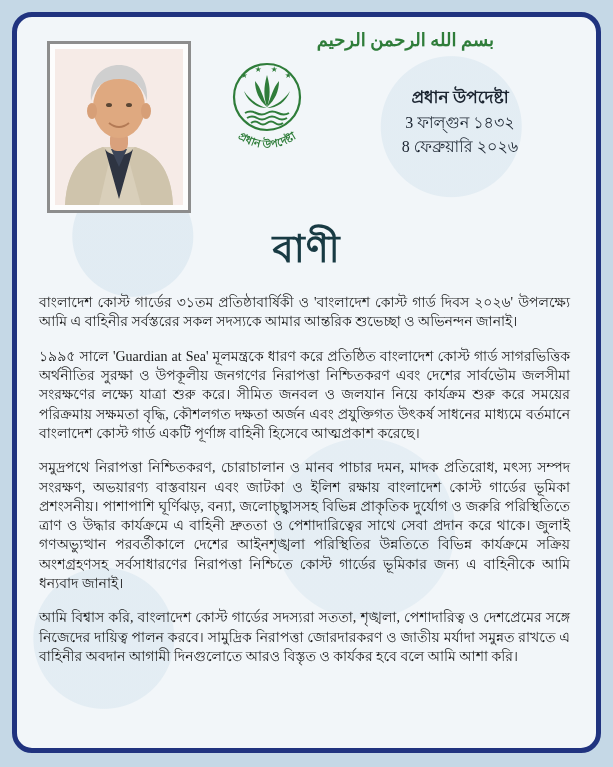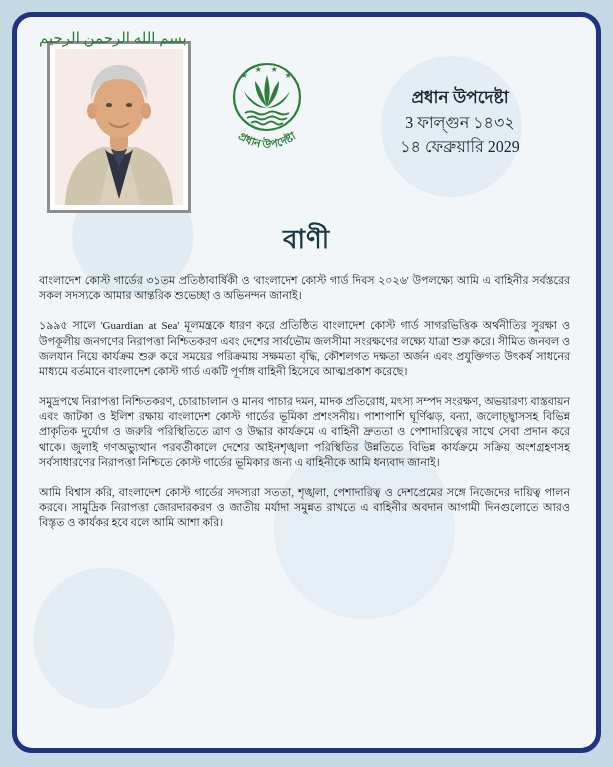--- a/index.html
+++ b/index.html
@@ -27,40 +27,40 @@
   .photo-frame{
     position:absolute;left:8px;top:14px;
     width:128px;height:156px;
     background:#fdfdfd;
     border:3px solid #8d8d8d;
     padding:5px;box-sizing:content-box;
   }
   .photo-frame svg{display:block;}
   .bismillah{
     position:absolute;left:0;right:80px;top:2px;
-    text-align:left;
-    color:#2f7d3a;font-size:15px;font-weight:normal;
+    text-align:right;
+    color:#2f7d3a;font-size:18px;font-weight:bold;
   }
   .emblem{
     position:absolute;left:0;right:80px;top:24px;
     text-align:center;
   }
   .office-block{
     position:absolute;right:0;top:58px;width:228px;
     text-align:center;color:#1b2430;line-height:1.5;font-size:16px;
   }
   .office-block .office-title{font-weight:bold;font-size:17px;}
   .message-heading{
-    text-align:center;color:#183a43;font-size:26px;font-weight:bold;
+    text-align:center;color:#183a43;font-size:38px;font-weight:bold;
     margin:2px 0 10px 0;letter-spacing:1px;
   }
   .body-text p{
     margin:0 4px 15px 0;
     color:#191919;
-    font-size:11px;line-height:1.38;
+    font-size:14px;line-height:1.38;
     text-align:justify;
   }
 </style>
 </head>
 <body>
 
 <div class="card">
 
   <div class="header">
 
@@ -117,21 +117,21 @@
           </defs>
         <text font-size="11" fill="#2f7d3a" font-weight="bold">
           <textPath href="#arcLabel" startOffset="50%" text-anchor="middle">প্রধান উপদেষ্টা</textPath>
         </text>
       </svg>
     </div>
 
     <div class="office-block">
       <div class="office-title">প্রধান উপদেষ্টা</div>
       <div>3 ফাল্গুন ১৪৩২</div>
-      <div>১৪ ফেব্রুয়ারি 2029</div>
+      <div>8 ফেব্রুয়ারি ২০২৬</div>
     </div>
 
   </div>
 
   <div class="message-heading">বাণী</div>
 
   <div class="body-text">
     <p>বাংলাদেশ কোস্ট গার্ডের ৩১তম প্রতিষ্ঠাবার্ষিকী ও 'বাংলাদেশ কোস্ট গার্ড দিবস ২০২৬' উপলক্ষ্যে আমি এ বাহিনীর সর্বস্তরের সকল সদস্যকে আমার আন্তরিক শুভেচ্ছা ও অভিনন্দন জানাই।</p>
     <p>১৯৯৫ সালে 'Guardian at Sea' মূলমন্ত্রকে ধারণ করে প্রতিষ্ঠিত বাংলাদেশ কোস্ট গার্ড সাগরভিত্তিক অর্থনীতির সুরক্ষা ও উপকূলীয় জনগণের নিরাপত্তা নিশ্চিতকরণ এবং দেশের সার্বভৌম জলসীমা সংরক্ষণের লক্ষ্যে যাত্রা শুরু করে। সীমিত জনবল ও জলযান নিয়ে কার্যক্রম শুরু করে সময়ের পরিক্রমায় সক্ষমতা বৃদ্ধি, কৌশলগত দক্ষতা অর্জন এবং প্রযুক্তিগত উৎকর্ষ সাধনের মাধ্যমে বর্তমানে বাংলাদেশ কোস্ট গার্ড একটি পূর্ণাঙ্গ বাহিনী হিসেবে আত্মপ্রকাশ করেছে।</p>
     <p>সমুদ্রপথে নিরাপত্তা নিশ্চিতকরণ, চোরাচালান ও মানব পাচার দমন, মাদক প্রতিরোধ, মৎস্য সম্পদ সংরক্ষণ, অভয়ারণ্য বাস্তবায়ন এবং জাটকা ও ইলিশ রক্ষায় বাংলাদেশ কোস্ট গার্ডের ভূমিকা প্রশংসনীয়। পাশাপাশি ঘূর্ণিঝড়, বন্যা, জলোচ্ছ্বাসসহ বিভিন্ন প্রাকৃতিক দুর্যোগ ও জরুরি পরিস্থিতিতে ত্রাণ ও উদ্ধার কার্যক্রমে এ বাহিনী দ্রুততা ও পেশাদারিত্বের সাথে সেবা প্রদান করে থাকে। জুলাই গণঅভ্যুত্থান পরবর্তীকালে দেশের আইনশৃঙ্খলা পরিস্থিতির উন্নতিতে বিভিন্ন কার্যক্রমে সক্রিয় অংশগ্রহণসহ সর্বসাধারণের নিরাপত্তা নিশ্চিতে কোস্ট গার্ডের ভূমিকার জন্য এ বাহিনীকে আমি ধন্যবাদ জানাই।</p>

